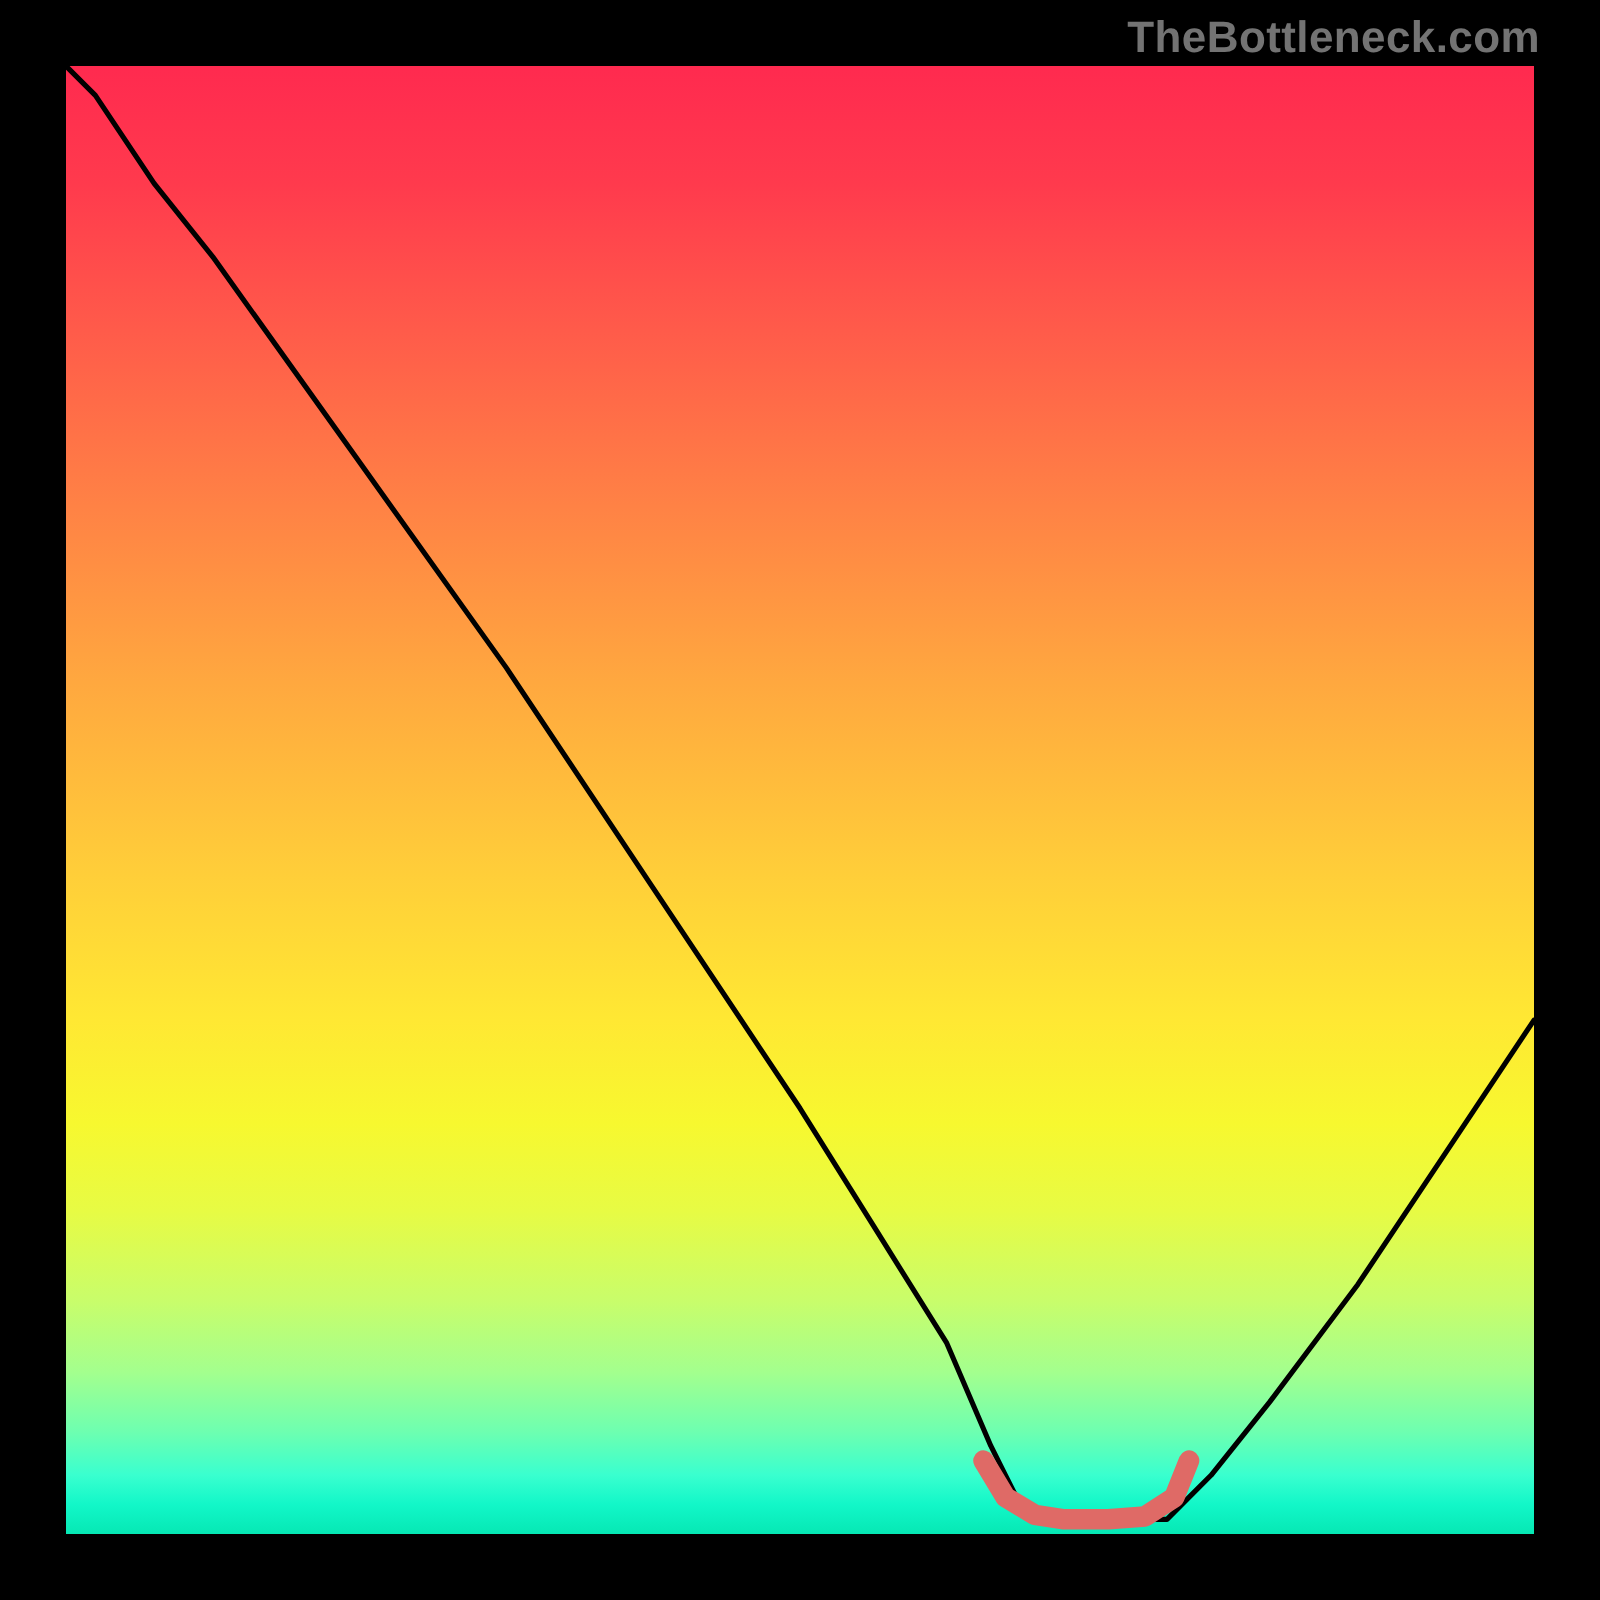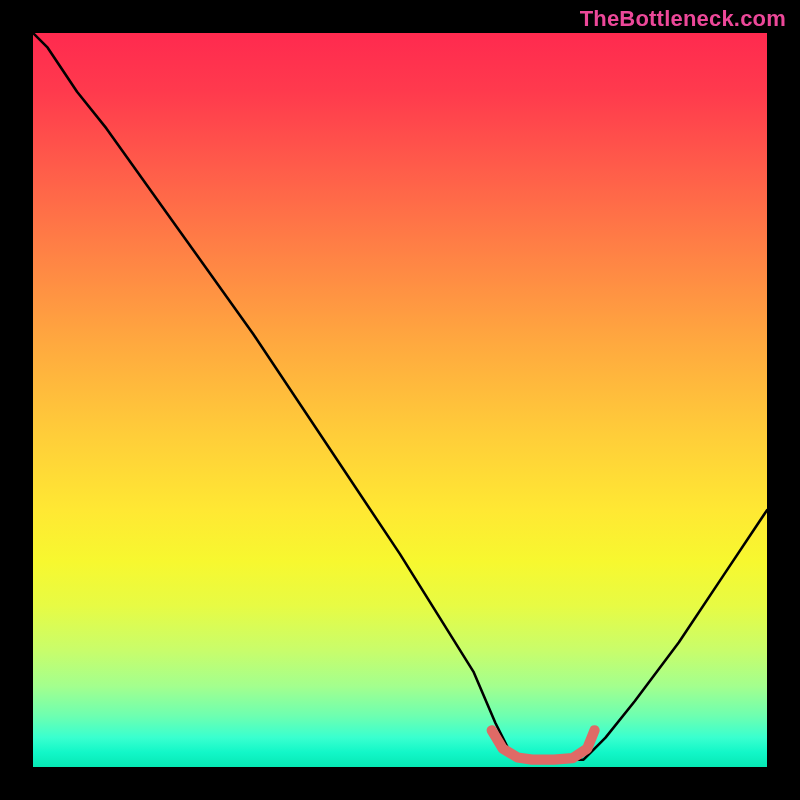--- a/index.html
+++ b/index.html
@@ -6,25 +6,25 @@
   html, body { width: 800px; height: 800px; overflow: hidden; background: #000; }
   .frame {
     position: relative;
     width: 800px;
     height: 800px;
     background: #000;
   }
   .watermark {
     position: absolute;
     top: 6px;
-    right: 14px;
+    right: 30px;
     font-family: Arial, Helvetica, sans-serif;
     font-size: 22px;
     font-weight: 600;
-    color: #ec4899;
+    color: #737373;
     letter-spacing: 0.2px;
     z-index: 10;
   }
   .plot {
     position: absolute;
     left: 33px;
     top: 33px;
     width: 734px;
     height: 734px;
   }

